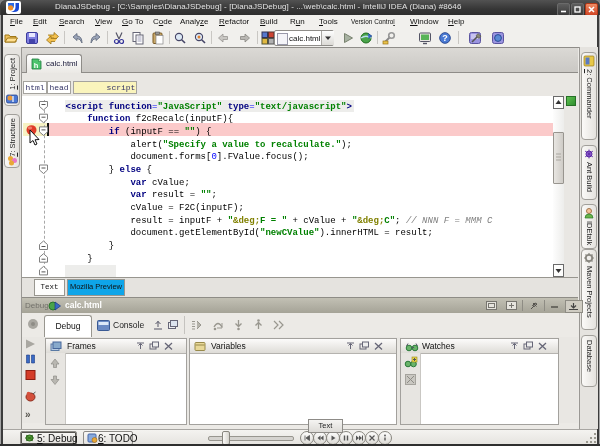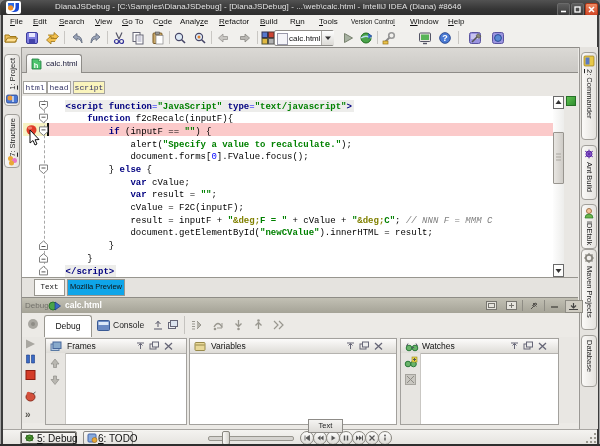--- a/index.html
+++ b/index.html
@@ -299,21 +299,21 @@
             <path d="M1 1 L7.5 1 L10 3.5 L10 11 L1 11 Z" fill="#4ec46e" stroke="#1a7a3a" stroke-width="0.8"></path>
             <path d="M7.5 1 L7.5 3.5 L10 3.5" fill="#cfc" stroke="#1a7a3a" stroke-width="0.6"></path>
             <text x="5" y="9.5" font-size="7.5" font-weight="bold" fill="#fff" text-anchor="middle" font-family="Liberation Sans">h</text>
           </svg>
     <span class="abs" style="left:19px;top:4px;font-size:8px;color:#1a1a3a;">calc.html</span>
   </div>
       </div>
   <div id="crumbs">
     <span class="crumb" style="left:1px;width:22px;">html</span>
     <span class="crumb" style="left:25px;width:22px;">head</span>
-    <span class="crumb" style="left:51px;width:30px;background:#faf4bc;">script</span>
+    <span class="crumb" style="left:51px;width:30px;background:#faf4bc;padding-left:32px;">script</span>
   </div>
   <div id="edwhite">
     <div class="abs" style="left:43px;top:3.7px;width:289px;height:12.7px;background:#ededeb;"></div>
     <div class="abs" style="left:43px;top:168.8px;width:51px;height:12.7px;background:#ededeb;"></div>
     <div class="abs" style="left:1px;top:27.4px;width:23.5px;height:12.7px;background:#f7f2c3;"></div>
     <div class="abs" style="left:24.5px;top:27.4px;width:2px;height:12.7px;background:#111;"></div>
     <div class="abs" style="left:26.5px;top:27.4px;width:504.5px;height:12.7px;background:#fbcaca;"></div>
     <div class="abs" style="left:21.5px;top:4px;width:1px;height:174px;border-left:1px dashed #a8a8a8;"></div>
     <div id="codebox">
           <div class="code" style="left:43.6px;top:4.6px;">
@@ -323,21 +323,20 @@
 <div>            alert(<span class="s">"Specify a value to recalculate."</span>);</div>
 <div>            document.forms[<span class="n">0</span>].FValue.focus();</div>
 <div>        } <span class="k">else</span> {</div>
 <div>            <span class="k">var</span> cValue;</div>
 <div>            <span class="k">var</span> result = <span class="s">""</span>;</div>
 <div>            cValue = F2C(inputF);</div>
 <div>            result = inputF + <span class="s">"</span><span class="e">&amp;deg;</span><span class="s">F = "</span> + cValue + <span class="s">"</span><span class="e">&amp;deg;</span><span class="s">C"</span>; <span class="c">// NNN F = MMM C</span></div>
 <div>            document.getElementById(<span class="s">"newCValue"</span>).innerHTML = result;</div>
 <div>        }</div>
 <div>    }</div>
-<div><span class="k">&lt;/script&gt;</span></div>
 </div>
         </div>
     <svg class="abs" style="left:15.5px;top:5px" width="11" height="176">
       <g fill="#fff" stroke="#808080" stroke-width="1">
       <path d="M1.5 0.5 h8 v5 l-4 3.5 l-4 -3.5 Z"></path>
       <path d="M1.5 13.2 h8 v5 l-4 3.5 l-4 -3.5 Z"></path>
       <path d="M1.5 25.9 h8 v5 l-4 3.5 l-4 -3.5 Z"></path>
       <path d="M1.5 64 h8 v5 l-4 3.5 l-4 -3.5 Z"></path>
       <path d="M5.5 140 l4 3.5 v5 h-8 v-5 Z"></path>
       <path d="M5.5 152.7 l4 3.5 v5 h-8 v-5 Z"></path>

